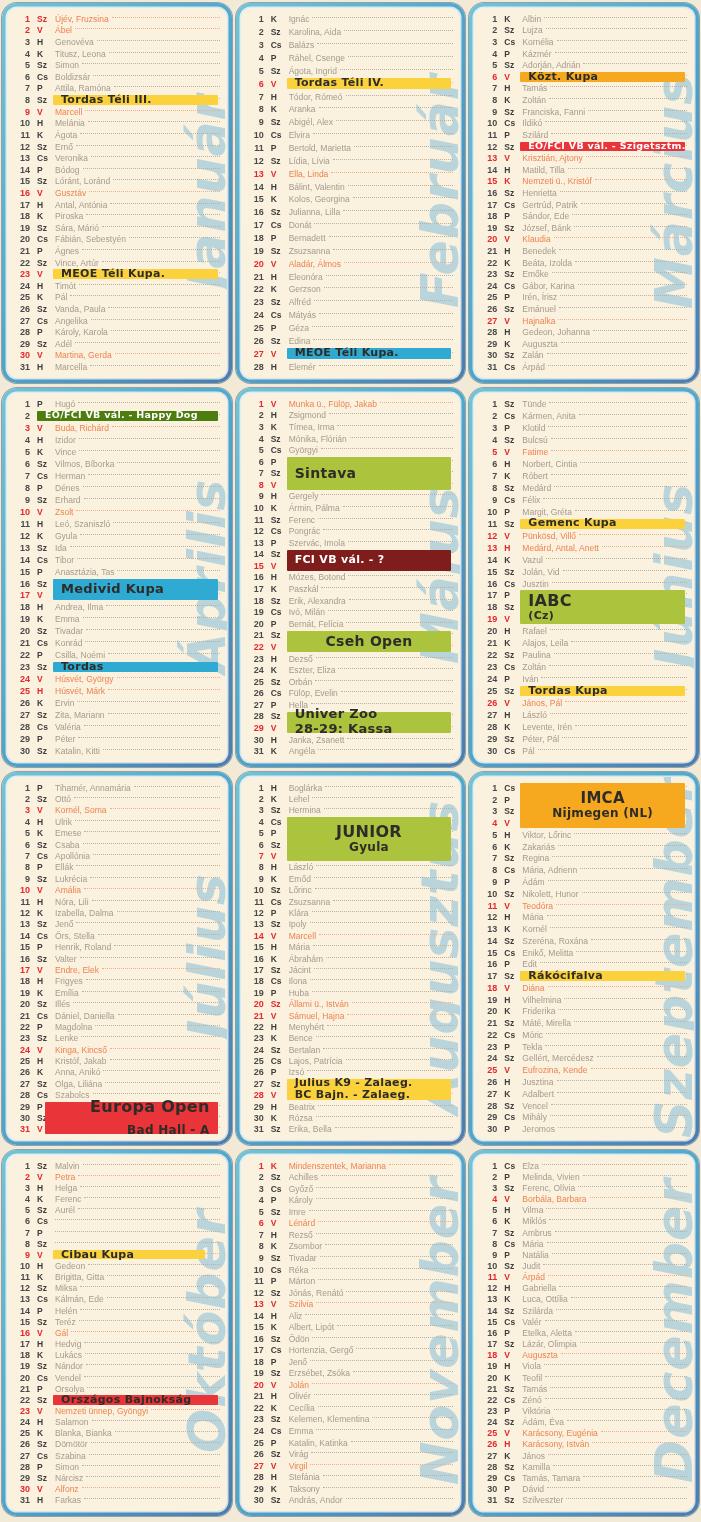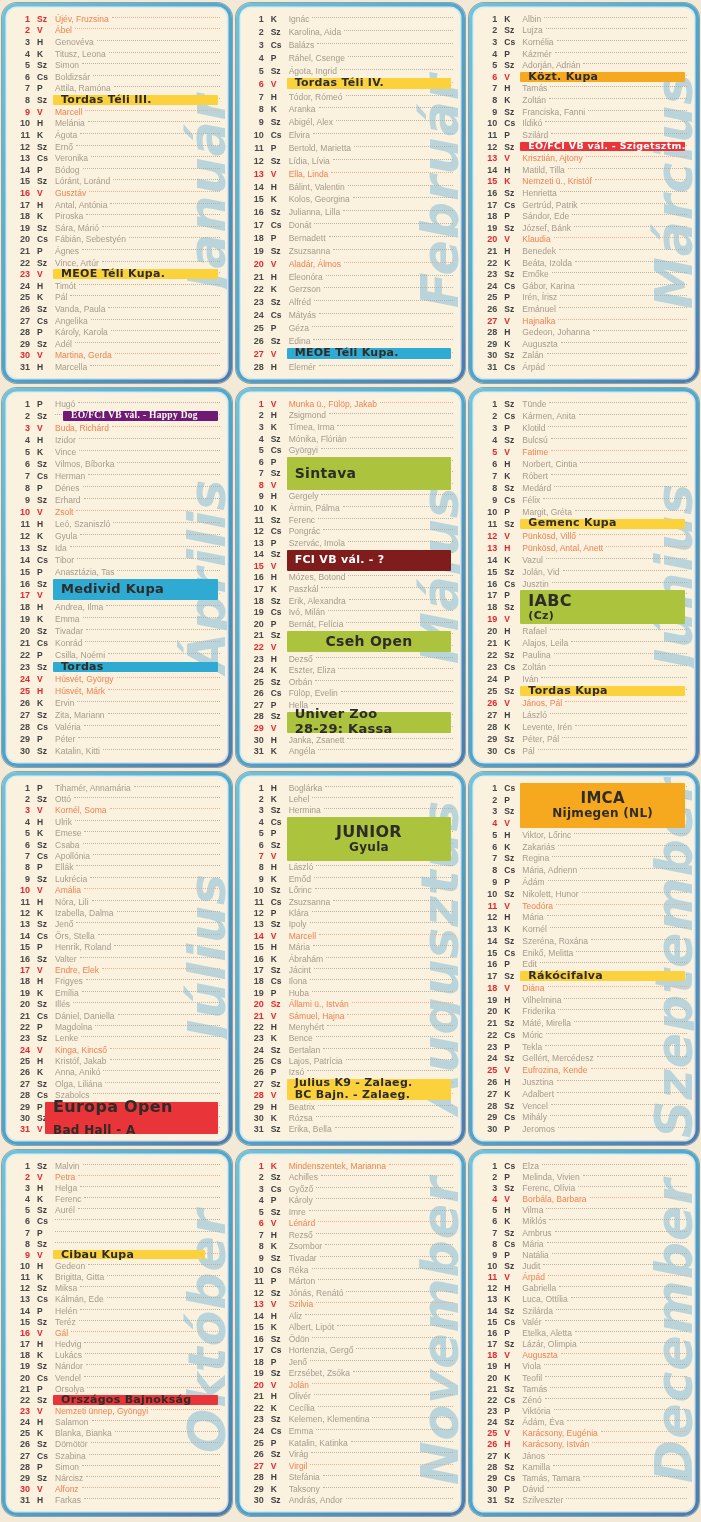--- a/index.html
+++ b/index.html
@@ -803,21 +803,21 @@
             <span class="dow">P</span>
             <span class="nm">Péter</span>
             <span class="leader"></span>
           </div>
           <div class="day-row">
             <span class="num">30</span>
             <span class="dow">Sz</span>
             <span class="nm">Katalin, Kitti</span>
             <span class="leader"></span>
           </div>
-          <div class="banner" style="top: calc(3.333% + 1px); height: calc(3.333% - 2px); left: 50px; right: 3px; background: #701a75; color: rgb(255, 255, 255); font-family: Liberation Serif, serif;">
+          <div class="banner" style="top: calc(3.333% + 1px); height: calc(3.333% - 2px); left: 24px; right: 3px; background: #4d7c0f; color: rgb(255, 255, 255);">
             <span class="bl" style="font-size: 9.5px;">EO/FCI VB vál. - Happy Dog</span>
           </div>
           <div class="banner" style="top: calc(50% + 1px); height: calc(6.667% - 2px); left: 40px; right: 3px; background: rgb(47, 171, 211); color: rgb(46, 44, 40);">
             <span class="bl" style="font-size: 13px;">Medivid Kupa</span>
           </div>
           <div class="banner" style="top: calc(73.333% + 1px); height: calc(3.333% - 2px); left: 40px; right: 3px; background: rgb(47, 171, 211); color: rgb(46, 44, 40);">
             <span class="bl" style="font-size: 11px;">Tordas</span>
           </div>
         </div>
       </div>
@@ -1090,21 +1090,21 @@
           </div>
           <div class="day-row red">
             <span class="num">12</span>
             <span class="dow">V</span>
             <span class="nm">Pünkösd, Villő</span>
             <span class="leader"></span>
           </div>
           <div class="day-row red">
             <span class="num">13</span>
             <span class="dow">H</span>
-            <span class="nm">Pünkösd, Antal, Anett</span>
+            <span class="nm">Medárd, Antal, Anett</span>
             <span class="leader"></span>
           </div>
           <div class="day-row">
             <span class="num">14</span>
             <span class="dow">K</span>
             <span class="nm">Vazul</span>
             <span class="leader"></span>
           </div>
           <div class="day-row">
             <span class="num">15</span>
@@ -1391,21 +1391,21 @@
           <div class="day-row">
             <span class="num">30</span>
             <span class="dow">Sz</span>
             <span class="leader"></span>
           </div>
           <div class="day-row red">
             <span class="num">31</span>
             <span class="dow">V</span>
             <span class="leader"></span>
           </div>
-          <div class="banner" style="top: calc(90.323% + 1px); height: calc(9.677% - 2px); left: 32px; right: 3px; background: rgb(233, 52, 58); color: rgb(46, 44, 40); align-items: flex-start;">
+          <div class="banner" style="top: calc(90.323% + 1px); height: calc(9.677% - 2px); left: 32px; right: 3px; background: rgb(233, 52, 58); color: rgb(46, 44, 40); align-items: flex-end;">
             <span class="bl" style="font-size: 16px;">Europa Open</span>
             <span class="bl" style="font-size: 12px; margin-top: 8px;">Bad Hall - A</span>
           </div>
         </div>
       </div>
     </div>
     <div class="card">
       <div class="card-in">
         <div class="wm">Augusztus</div>
         <div class="rows">

